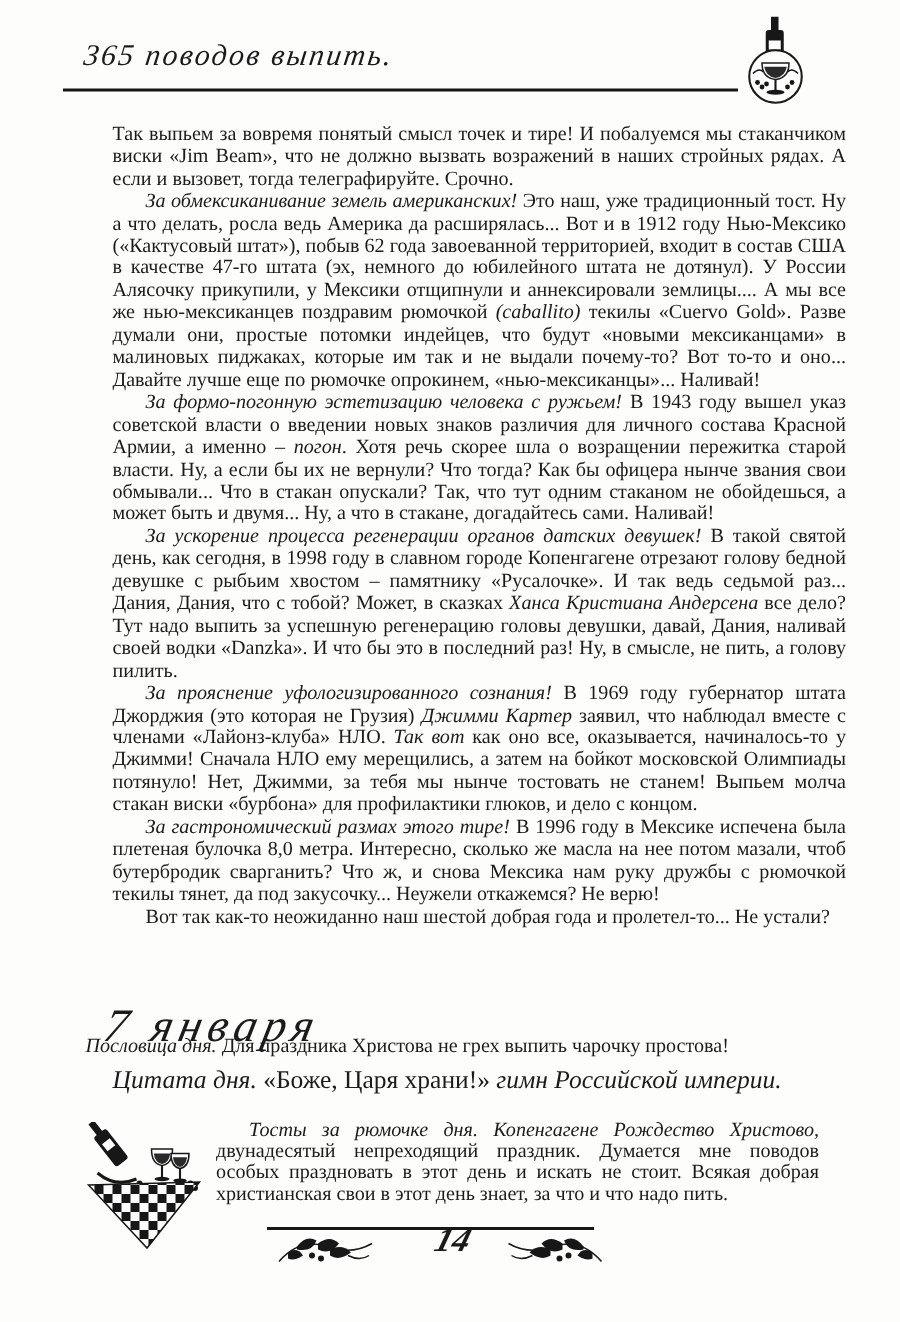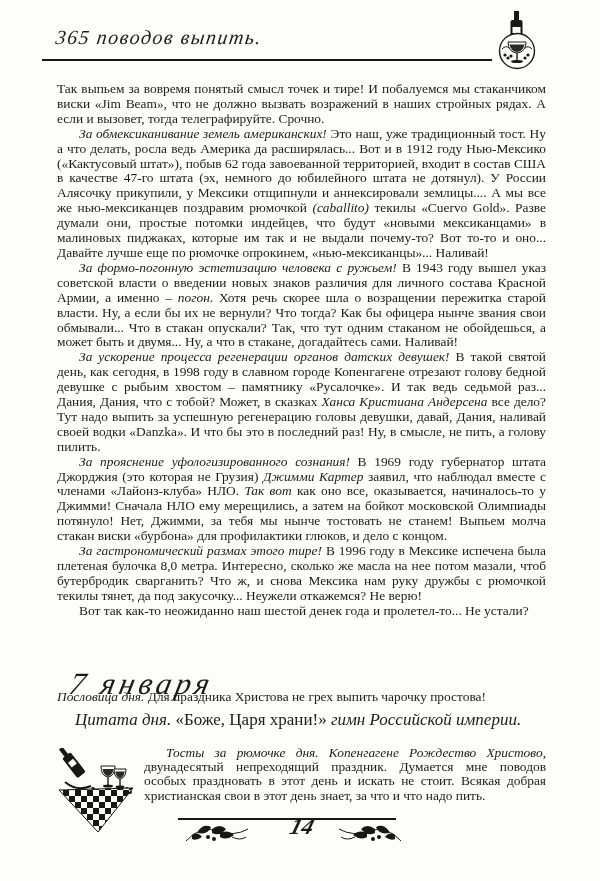--- a/index.html
+++ b/index.html
@@ -6,21 +6,21 @@
   .page{position:relative;width:600px;height:881px;margin:0 auto;background:#fdfdfb;
         font-family:"Liberation Serif","DejaVu Serif",serif;color:#1b1b1b;overflow:hidden;}
 
   
   .book-title{position:absolute;left:56px;top:26px;font-style:italic;font-size:20px;
               letter-spacing:1.5px;transform:skewX(-8deg);white-space:nowrap;}
   .header-rule{position:absolute;left:42px;top:59px;width:450px;height:2px;background:#171717;}
   .emblem{position:absolute;left:490px;top:11px;width:54px;height:60px;}
 
   
-  .bodytext{position:absolute;left:57px;top:82px;width:489px;font-size:13.4px;
+  .bodytext{position:absolute;left:75px;top:82px;width:489px;font-size:13.4px;
             line-height:14.9px;text-align:justify;}
   p.para{margin:0;text-indent:22px;}
   p.para.noindent{text-indent:0;}
   .it{font-style:italic;margin-top:42px;}
 
   
   .date-heading{position:absolute;left:70px;top:666px;font-size:31px;font-style:italic;
                 letter-spacing:4px;transform:skewX(-12deg);white-space:nowrap;}
   .quote-line{position:absolute;left:57px;top:712px;width:489px;font-size:17px;
               line-height:15px;text-indent:18px;}
@@ -63,21 +63,21 @@
     <path d="M42,38 Q38,34 35,37" stroke="#171717" stroke-width="1" fill="none"></path>
   </svg>
 
   <div class="bodytext">
     <p class="para noindent"><span>Так выпьем за вовремя понятый смысл точек и тире! И побалуемся мы стаканчиком виски «Jim Beam», что не должно вызвать возражений в наших стройных рядах. А если и вызовет, тогда телеграфируйте. Срочно.</span></p>
     <p class="para"><span class="it">За обмексиканивание земель американских!</span><span> Это наш, уже традиционный тост. Ну а что делать, росла ведь Америка да расширялась... Вот и в 1912 году Нью-Мексико («Кактусовый штат»), побыв 62 года завоеванной территорией, входит в состав США в качестве 47-го штата (эх, немного до юбилейного штата не дотянул). У России Алясочку прикупили, у Мексики отщипнули и аннексировали землицы.... А мы все же нью-мексиканцев поздравим рюмочкой </span><span class="it">(caballito)</span><span> текилы «Cuervo Gold». Разве думали они, простые потомки индейцев, что будут «новыми мексиканцами» в малиновых пиджаках, которые им так и не выдали почему-то? Вот то-то и оно... Давайте лучше еще по рюмочке опрокинем, «нью-мексиканцы»... Наливай!</span></p>
     <p class="para"><span class="it">За формо-погонную эстетизацию человека с ружьем!</span><span> В 1943 году вышел указ советской власти о введении новых знаков различия для личного состава Красной Армии, а именно – </span><span class="it">погон</span><span>. Хотя речь скорее шла о возращении пережитка старой власти. Ну, а если бы их не вернули? Что тогда? Как бы офицера нынче звания свои обмывали... Что в стакан опускали? Так, что тут одним стаканом не обойдешься, а может быть и двумя... Ну, а что в стакане, догадайтесь сами. Наливай!</span></p>
     <p class="para"><span class="it">За ускорение процесса регенерации органов датских девушек!</span><span> В такой святой день, как сегодня, в 1998 году в славном городе Копенгагене отрезают голову бедной девушке с рыбьим хвостом – памятнику «Русалочке». И так ведь седьмой раз... Дания, Дания, что с тобой? Может, в сказках </span><span class="it">Ханса Кристиана Андерсена</span><span> все дело? Тут надо выпить за успешную регенерацию головы девушки, давай, Дания, наливай своей водки «Danzka». И что бы это в последний раз! Ну, в смысле, не пить, а голову пилить.</span></p>
     <p class="para"><span class="it">За прояснение уфологизированного сознания!</span><span> В 1969 году губернатор штата Джорджия (это которая не Грузия) </span><span class="it">Джимми Картер</span><span> заявил, что наблюдал вместе с членами «Лайонз-клуба» НЛО. </span><span class="it">Так вот</span><span> как оно все, оказывается, начиналось-то у Джимми! Сначала НЛО ему мерещились, а затем на бойкот московской Олимпиады потянуло! Нет, Джимми, за тебя мы нынче тостовать не станем! Выпьем молча стакан виски «бурбона» для профилактики глюков, и дело с концом.</span></p>
     <p class="para"><span class="it">За гастрономический размах этого тире!</span><span> В 1996 году в Мексике испечена была плетеная булочка 8,0 метра. Интересно, сколько же масла на нее потом мазали, чтоб бутербродик сварганить? Что ж, и снова Мексика нам руку дружбы с рюмочкой текилы тянет, да под закусочку... Неужели откажемся? Не верю!</span></p>
-    <p class="para"><span>Вот так как-то неожиданно наш шестой денек года и пролетел-то... Не устали?</span></p>
+    <p class="para"><span>Вот так как-то неожиданно наш шестой добрая года и пролетел-то... Не устали?</span></p>
   </div>
 
   <div class="date-heading">7 января</div>
   <div class="quote-line"><span class="it">Цитата дня.</span><span> «Боже, Царя храни!»  </span><span class="it">гимн Российской империи.</span></div>
   <div class="proverb-line"><span class="it">Пословица дня.</span><span> Для праздника Христова не грех выпить чарочку простова!</span></div>
 
   <div class="toast-block">
     <svg class="illus" viewBox="0 0 78 86">
       <defs>
         <pattern id="chk" width="12" height="12" patternUnits="userSpaceOnUse">

